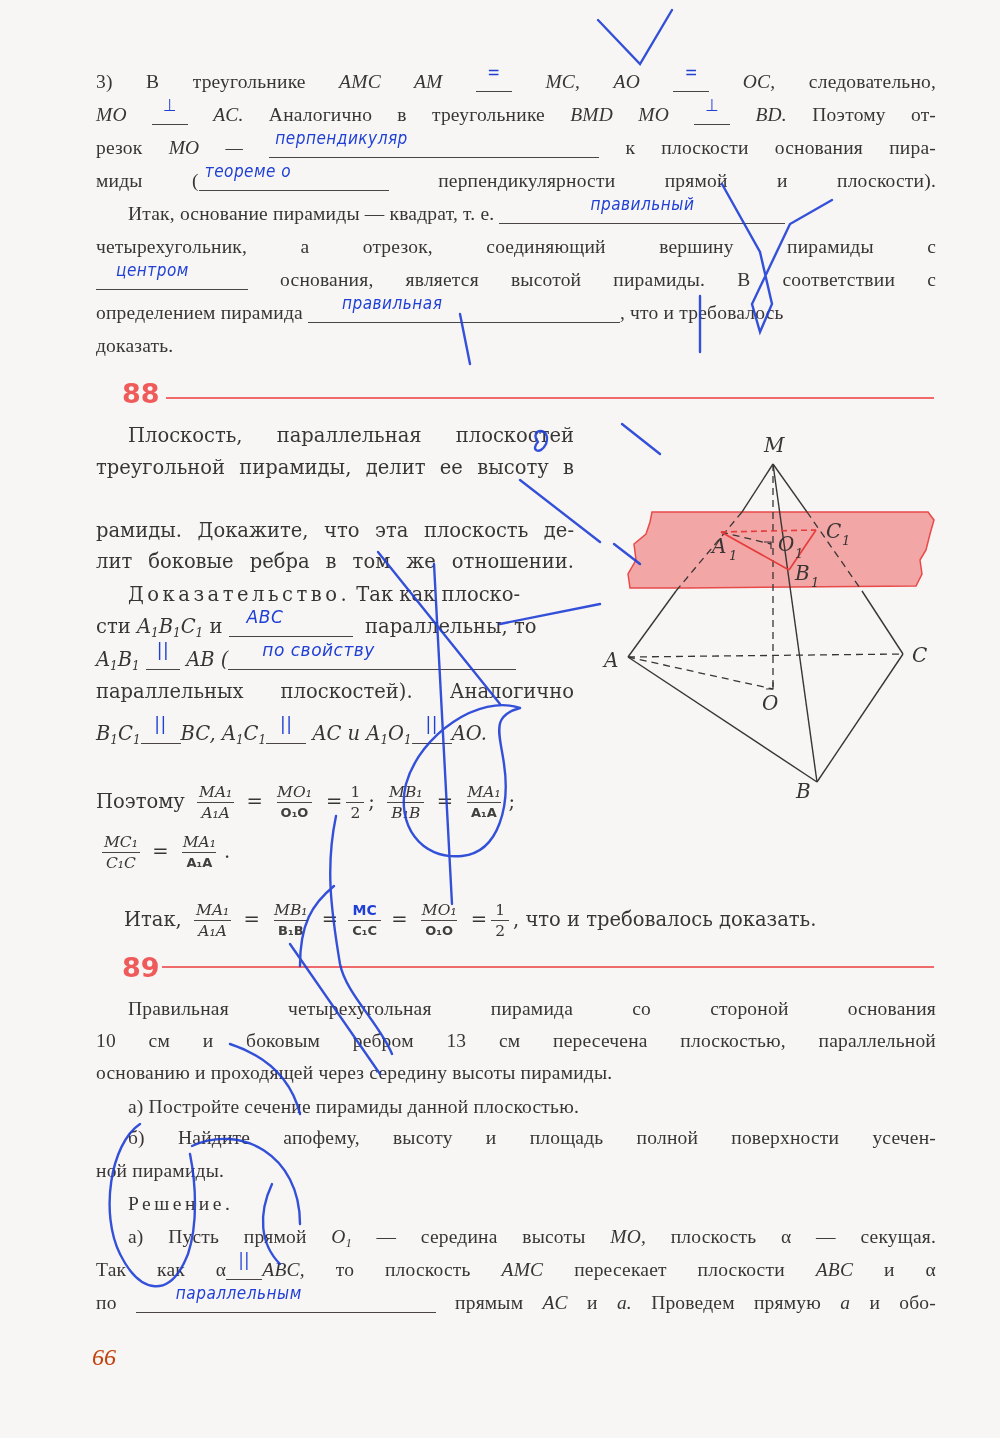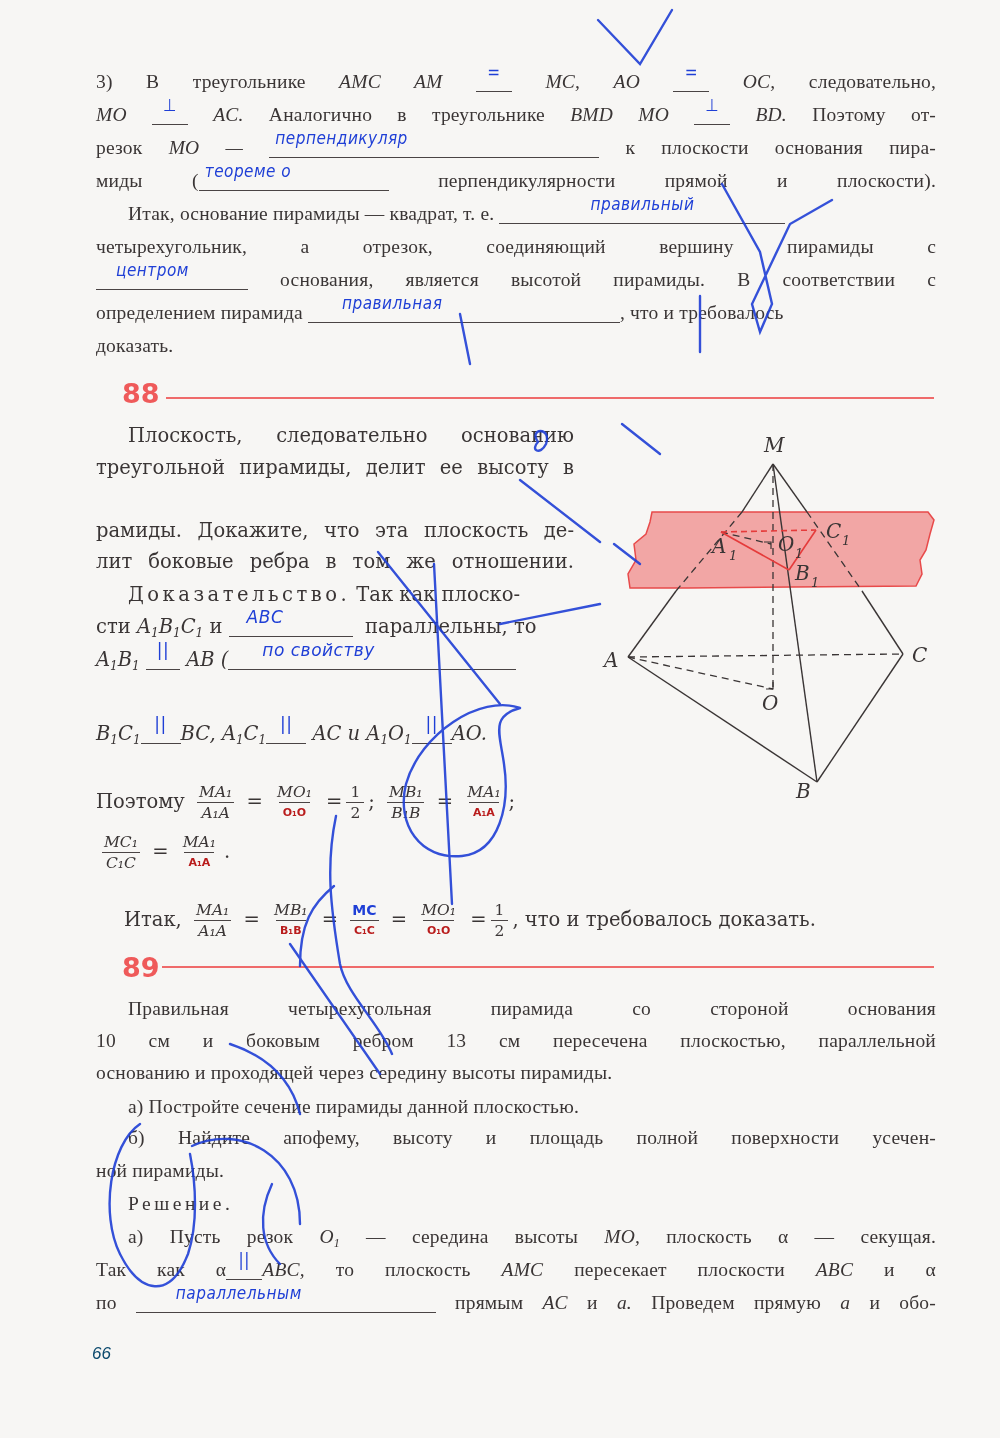--- a/index.html
+++ b/index.html
@@ -20,26 +20,26 @@
           color:#ef5a5a;font-size:27px;}
   .secrule{position:absolute;height:2px;background:#ef6a6a;}
   .narrow{position:absolute;left:96px;width:478px;font-size:19.5px;line-height:31.5px;white-space:nowrap;
           font-family:"DejaVu Serif","Liberation Serif",serif;}
   .narrow.ind{left:128px;width:446px;}
   .spaced{letter-spacing:3.5px;}
   .frac{display:inline-flex;flex-direction:column;align-items:center;vertical-align:middle;margin:16px 4px;
         font-size:15.5px;line-height:20px;}
   .frac .n{padding:0 4px;font-style:italic;}
   .frac .d{border-top:1.2px solid #4a4444;padding:0 4px;font-style:italic;}
-  .frac .d.hwd{color:#b91c1c;font-style:normal;font-family:"DejaVu Sans",sans-serif;font-weight:bold;font-size:11px;}
+  .frac .d.hwd{color:#404040;font-style:normal;font-family:"DejaVu Sans",sans-serif;font-weight:bold;font-size:13px;}
   .frac .n.hwd{color:#1f3fd6;font-style:normal;font-family:"DejaVu Sans",sans-serif;font-weight:bold;font-size:14px;}
   .frac .d.up{font-style:normal;}
   .eqs{position:absolute;font-size:19.5px;white-space:nowrap;font-family:"DejaVu Serif",serif;}
-  .pagenum{position:absolute;left:92px;top:1340px;font-family:Liberation Sans, sans-serif;
-           font-style:italic;font-size:17px;color:#0c4a6e;}
+  .pagenum{position:absolute;left:92px;top:1340px;font-family:Liberation Serif, serif;
+           font-style:italic;font-size:24px;color:#c2410c;}
   svg{position:absolute;left:0;top:0;}
   .lbl{font-family:"DejaVu Serif",serif;font-style:italic;font-size:20px;fill:#3a3535;}
   .lbls{font-family:"DejaVu Serif",serif;font-style:italic;font-size:13px;fill:#3a3535;}
 </style>
 </head>
 <body>
 
 <div class="page">
 
   <div class="line just" style="top:62px">
@@ -82,40 +82,41 @@
   </div>
   <div class="line" style="top:293px">
     <span>определением пирамида</span>
     <span class="blank" style="width:312px"><span class="hw" style="left:34px">правильная</span></span><span>, что и требовалось</span>
   </div>
   <div class="line" style="top:326px">доказать.</div>
 
   <div class="secnum" style="left:122px;top:374px">88</div>
   <div class="secrule" style="left:166px;top:393px;width:768px"></div>
 
-  <div class="narrow ind just" style="top:416px">Плоскость, следовательно основанию</div>
+  <div class="narrow ind just" style="top:416px">Плоскость, параллельная плоскостей</div>
   <div class="narrow just" style="top:448px">треугольной пирамиды, делит ее высоту в</div>
   <div class="narrow just" style="top:511px">рамиды. Докажите, что эта плоскость де-</div>
   <div class="narrow just" style="top:542px">лит боковые ребра в том же отношении.</div>
   <div class="narrow ind" style="top:575px">
     <span class="spaced">Доказательство.</span>
     <span>Так как плоско-</span>
   </div>
   <div class="narrow" style="top:607px">
     <span>сти</span>
     <i>A<sub>1</sub>B<sub>1</sub>C<sub>1</sub></i>
     <span>и</span>
     <span class="blank" style="width:124px"><span class="hw" style="left:18px">ABC</span></span>
     &nbsp;<span>параллельны, то</span>
   </div>
   <div class="narrow" style="top:640px">
     <i>A<sub>1</sub>B<sub>1</sub></i>
     <span class="blank" style="width:34px"><span class="hw c">||</span></span>
     <i>AB (</i><span class="blank" style="width:288px"><span class="hw" style="left:34px">по свойству</span></span>
   </div>
+  <div class="narrow just" style="top:672px">параллельных плоскостей). Аналогично</div>
   <div class="narrow" style="top:714px">
     <i>B<sub>1</sub>C<sub>1</sub></i><span class="blank" style="width:40px"><span class="hw c">||</span></span><i>BC,</i>
     <i>A<sub>1</sub>C<sub>1</sub></i><span class="blank" style="width:40px"><span class="hw c">||</span></span>
     <i>AC и</i>
     <i>A<sub>1</sub>O<sub>1</sub></i><span class="blank" style="width:40px"><span class="hw c">||</span></span><i>AO.</i>
   </div>
 
   <div class="eqs" style="left:96px;top:762px">
     <span>Поэтому</span>
     <span class="frac">
@@ -183,21 +184,21 @@
   <div class="secrule" style="left:162px;top:962px;width:772px"></div>
 
   <div class="line ind just" style="top:989px">Правильная четырехугольная пирамида со стороной основания</div>
   <div class="line just" style="top:1021px">10 см и боковым ребром 13 см пересечена плоскостью, параллельной</div>
   <div class="line" style="top:1053px">основанию и проходящей через середину высоты пирамиды.</div>
   <div class="line ind" style="top:1087px">а) Постройте сечение пирамиды данной плоскостью.</div>
   <div class="line ind just" style="top:1118px">б) Найдите апофему, высоту и площадь полной поверхности усечен-</div>
   <div class="line" style="top:1151px">ной пирамиды.</div>
   <div class="line ind" style="top:1184px"><span class="spaced">Решение.</span></div>
   <div class="line ind just" style="top:1217px">
-    <span>а) Пусть резок</span>
+    <span>а) Пусть прямой</span>
     <i>O<sub>1</sub></i>
     <span>— середина высоты</span>
     <i>MO,</i>
     <span>плоскость α — секущая.</span>
   </div>
   <div class="line just" style="top:1250px">
     <span><span>Так как α</span><span class="blank" style="width:36px"><span class="hw c">||</span></span><i>ABC,</i></span>
     <span>то плоскость</span>
     <i>AMC</i>
     <span>пересекает плоскости</span>

